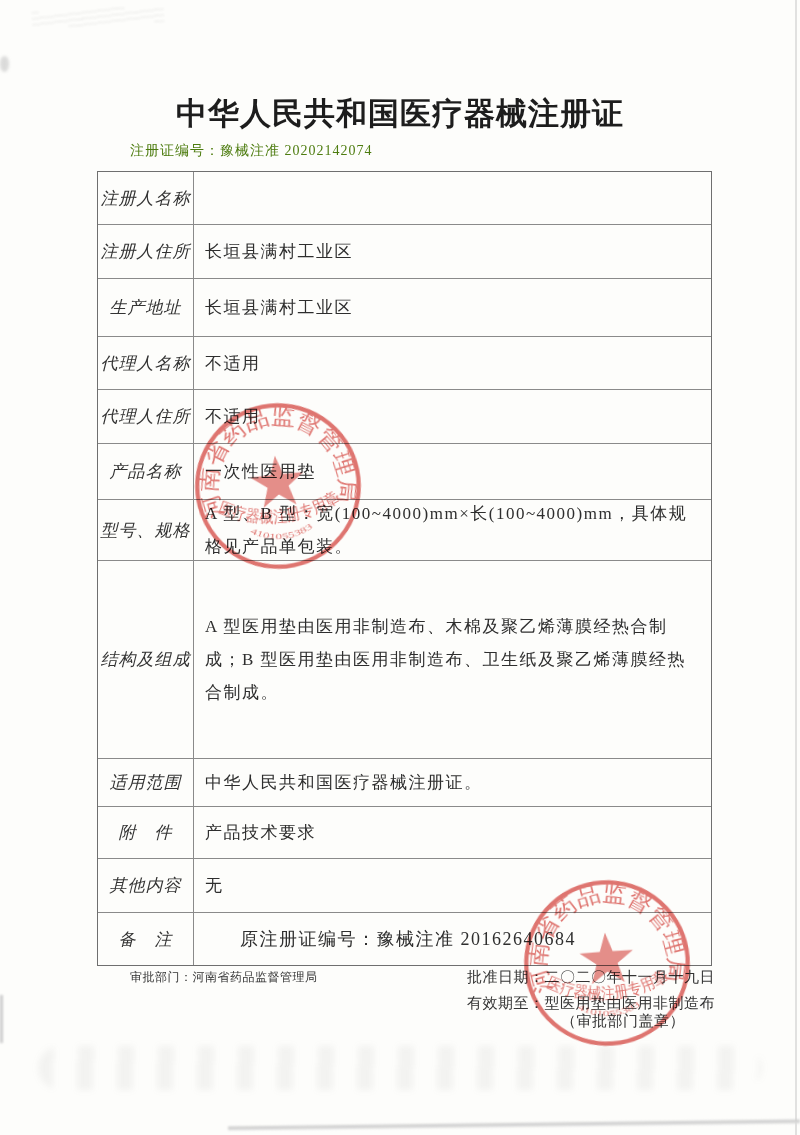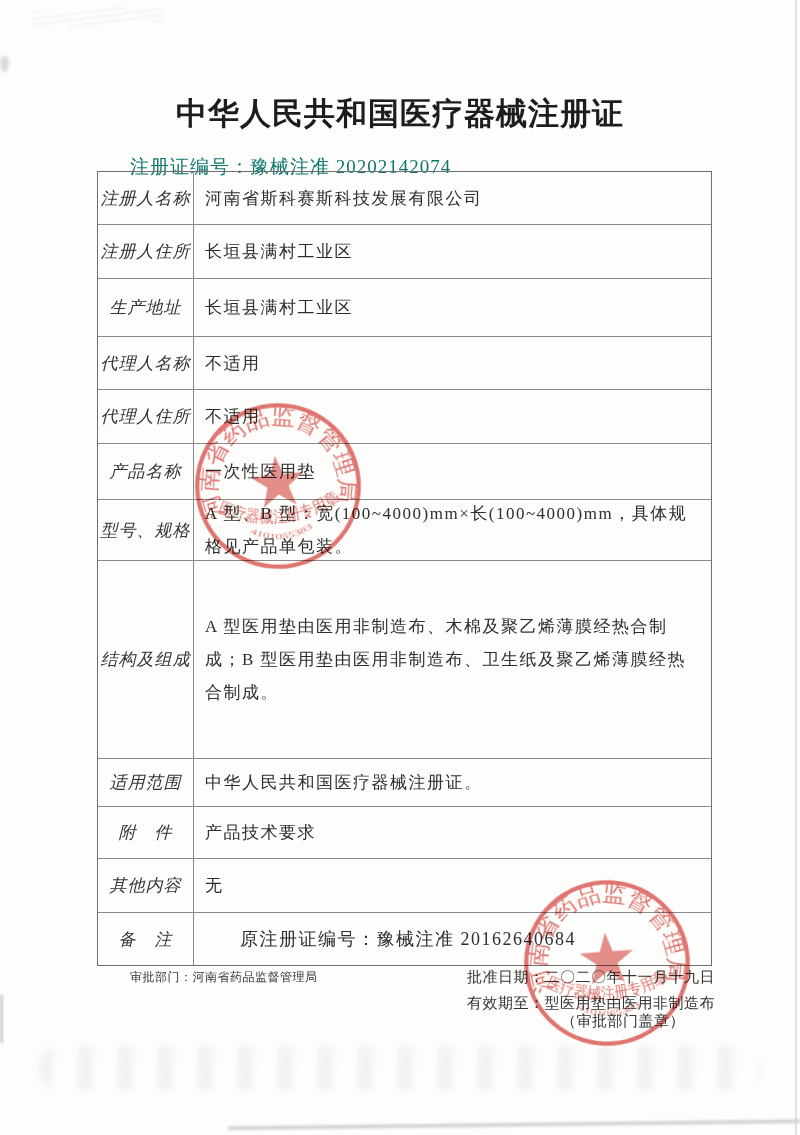--- a/index.html
+++ b/index.html
@@ -39,21 +39,21 @@
   }
 
   
   .title {
     position:absolute; left:0; top:93px; width:100%;
     text-align:center; font-family:"Liberation Sans","DejaVu Sans",sans-serif;
     font-size:31px; font-weight:700; letter-spacing:1px; color:#1d1d1d;
   }
   .cert-no {
     position:absolute; left:130px; top:142px;
-    font-size:19px; letter-spacing:1px; color:#0f766e;margin-top:12px;
+    font-size:14px; letter-spacing:1px; color:#4d7c0f;
   }
 
   
   .reg-table {
     position:absolute; left:97px; top:171px; width:615px;
     border:1px solid #6f6f6f;
   }
   .row { display:flex; align-items:stretch; border-top:1px solid #8a8a8a; }
   .row:first-child { border-top:none; }
   .row:nth-child(1)  { height:52px; }
@@ -110,21 +110,20 @@
   <div class="edge-left-mark"></div>
   <div class="noise-band"></div>
   <div class="bottom-line"></div>
 
   <h1 class="title">中华人民共和国医疗器械注册证</h1>
   <div class="cert-no"><span>注册证编号：</span><span>豫械注准 20202142074</span></div>
 
   <div class="reg-table">
     <div class="row">
       <div class="cell label">注册人名称</div>
-      <div class="cell value">河南省斯科赛斯科技发展有限公司</div>
     </div>
     <div class="row">
       <div class="cell label">注册人住所</div>
       <div class="cell value">长垣县满村工业区</div>
     </div>
     <div class="row">
       <div class="cell label">生产地址</div>
       <div class="cell value">长垣县满村工业区</div>
     </div>
     <div class="row">

